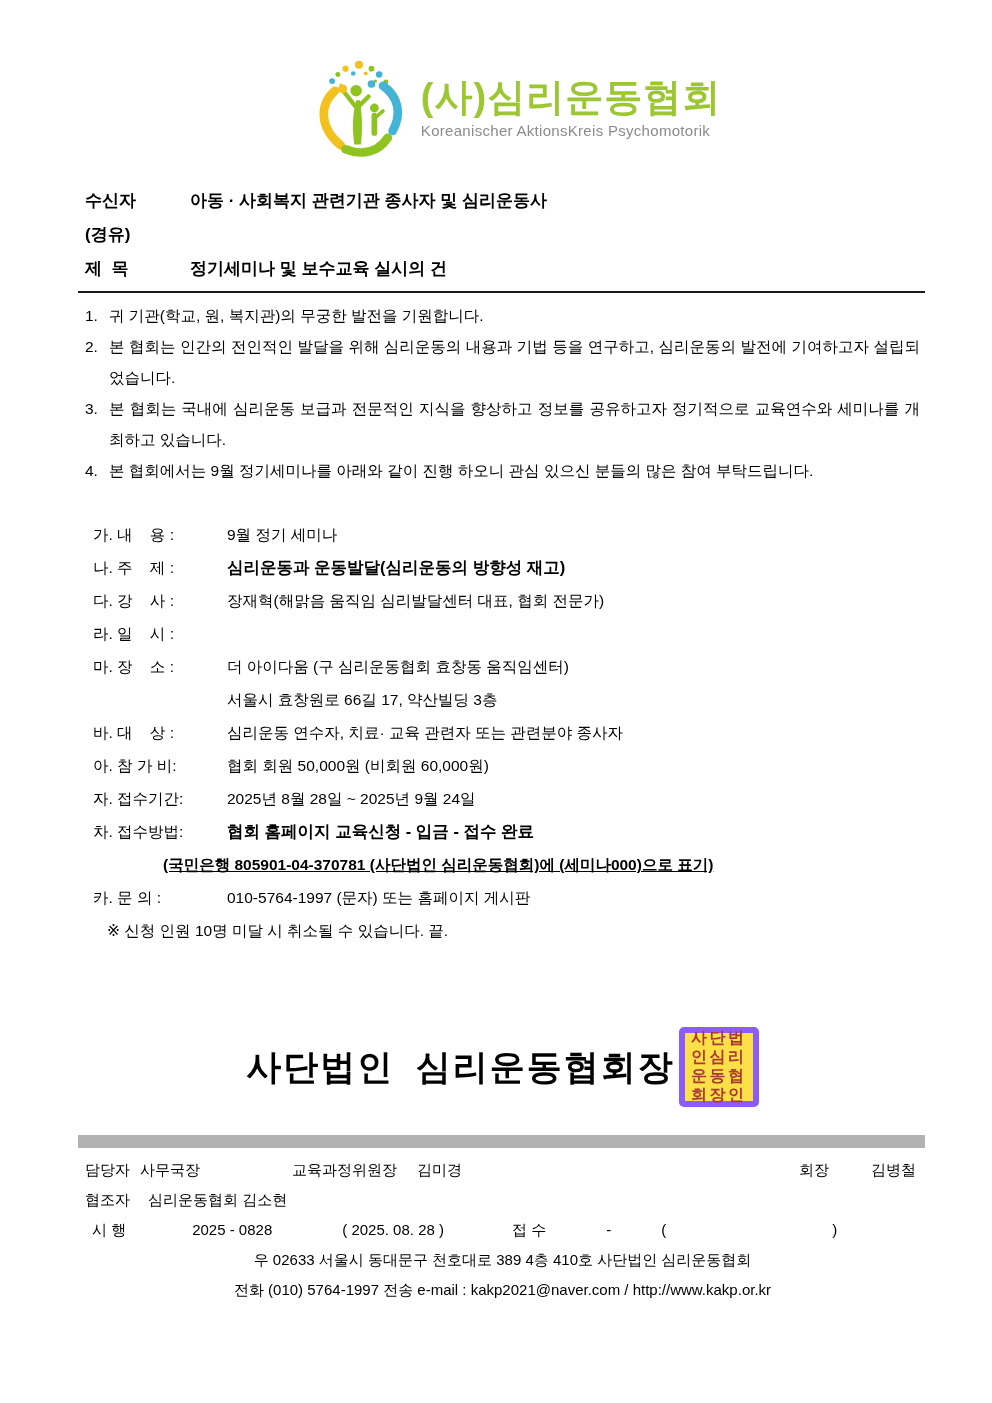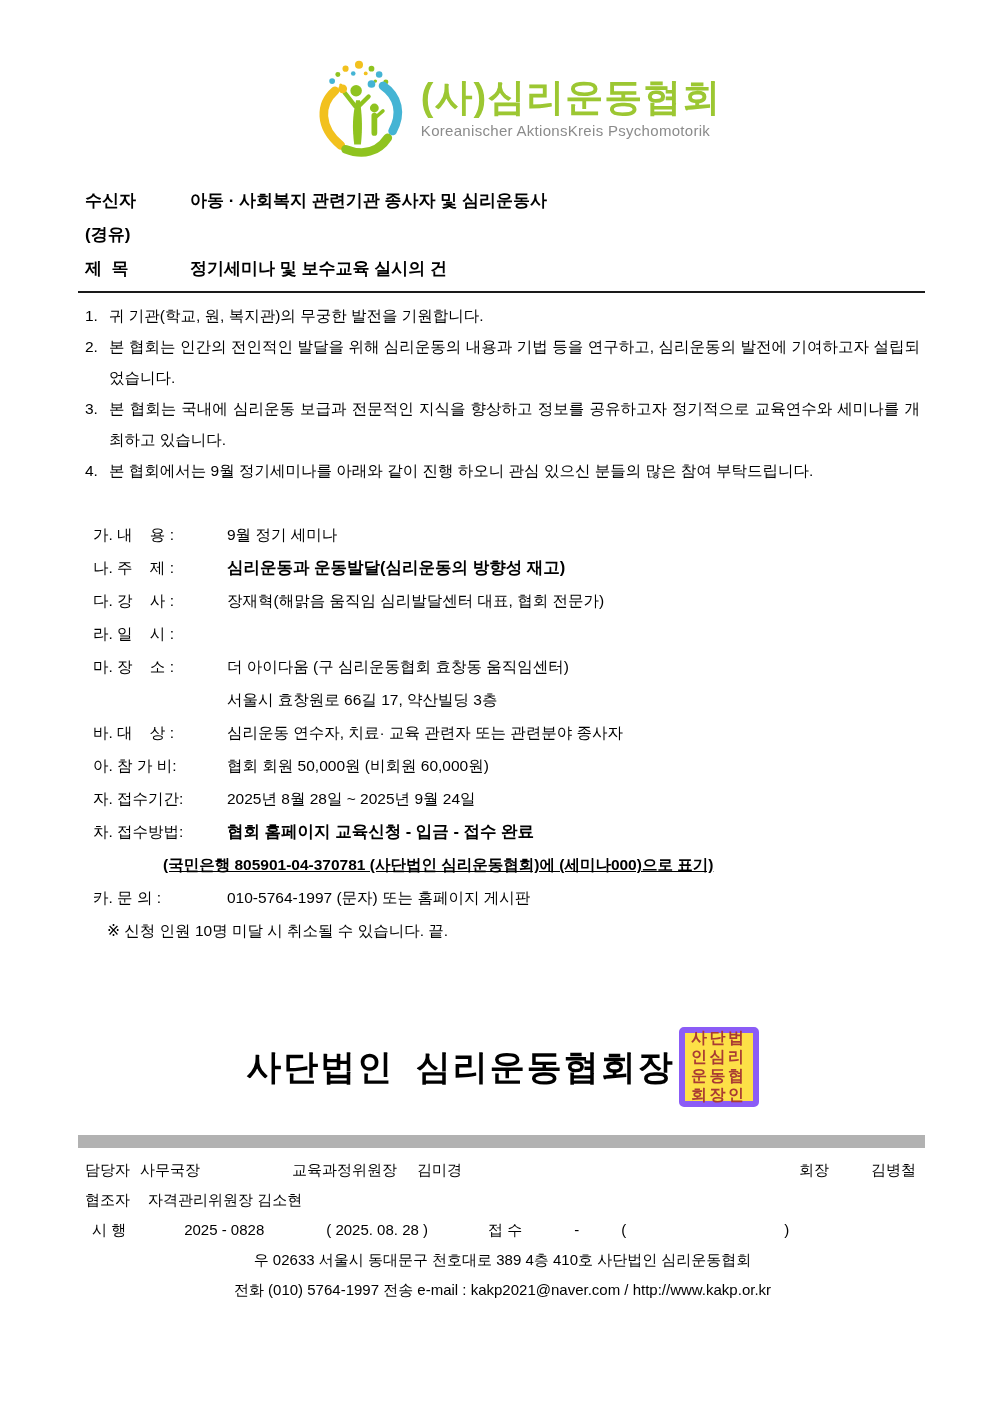--- a/index.html
+++ b/index.html
@@ -48,21 +48,21 @@
   .footer { font-size:15px; margin-top:7px; }
   .f-row { line-height:30px; }
   .f-row1 { display:flex; }
   .f-r1-v1 { margin-left:10px; }
   .f-r1-l2 { margin-left:92px; }
   .f-r1-v2 { margin-left:20px; }
   .f-r1-l3 { margin-left:auto; }
   .f-r1-v3 { margin-left:42px; margin-right:4px; }
   .f-row2 { display:flex; }
   .f-r2-v { margin-left:18px; }
-  .f-row3 { display:flex; }
+  .f-row3 { display:flex;gap:8px; }
   .f-r3-label { margin-left:7px; white-space:pre; }
   .f-r3-docno { margin-left:58px; }
   .f-r3-date { margin-left:62px; white-space:pre; }
   .f-r3-receipt { margin-left:60px; white-space:pre; }
   .f-r3-dash { margin-left:52px; }
   .f-r3-open { margin-left:42px; }
   .f-r3-close { margin-left:158px; }
   .f-center { text-align:center; line-height:30px; }
 </style>
 </head>
@@ -203,21 +203,21 @@
       <div class="f-row f-row1">
         <span>담당자</span>
         <span class="f-r1-v1">사무국장</span>
         <span class="f-r1-l2">교육과정위원장</span>
         <span class="f-r1-v2">김미경</span>
         <span class="f-r1-l3">회장</span>
         <span class="f-r1-v3">김병철</span>
       </div>
       <div class="f-row f-row2">
         <span>협조자</span>
-        <span class="f-r2-v">자격관리위원장 김소현</span>
+        <span class="f-r2-v">심리운동협회 김소현</span>
       </div>
       <div class="f-row f-row3">
         <span class="f-r3-label">시 행</span>
         <span class="f-r3-docno">2025 - 0828</span>
         <span class="f-r3-date">( 2025. 08. 28 )</span>
         <span class="f-r3-receipt">접 수</span>
         <span class="f-r3-dash">-</span>
         <span class="f-r3-open">(</span>
         <span class="f-r3-close">)</span>
       </div>

